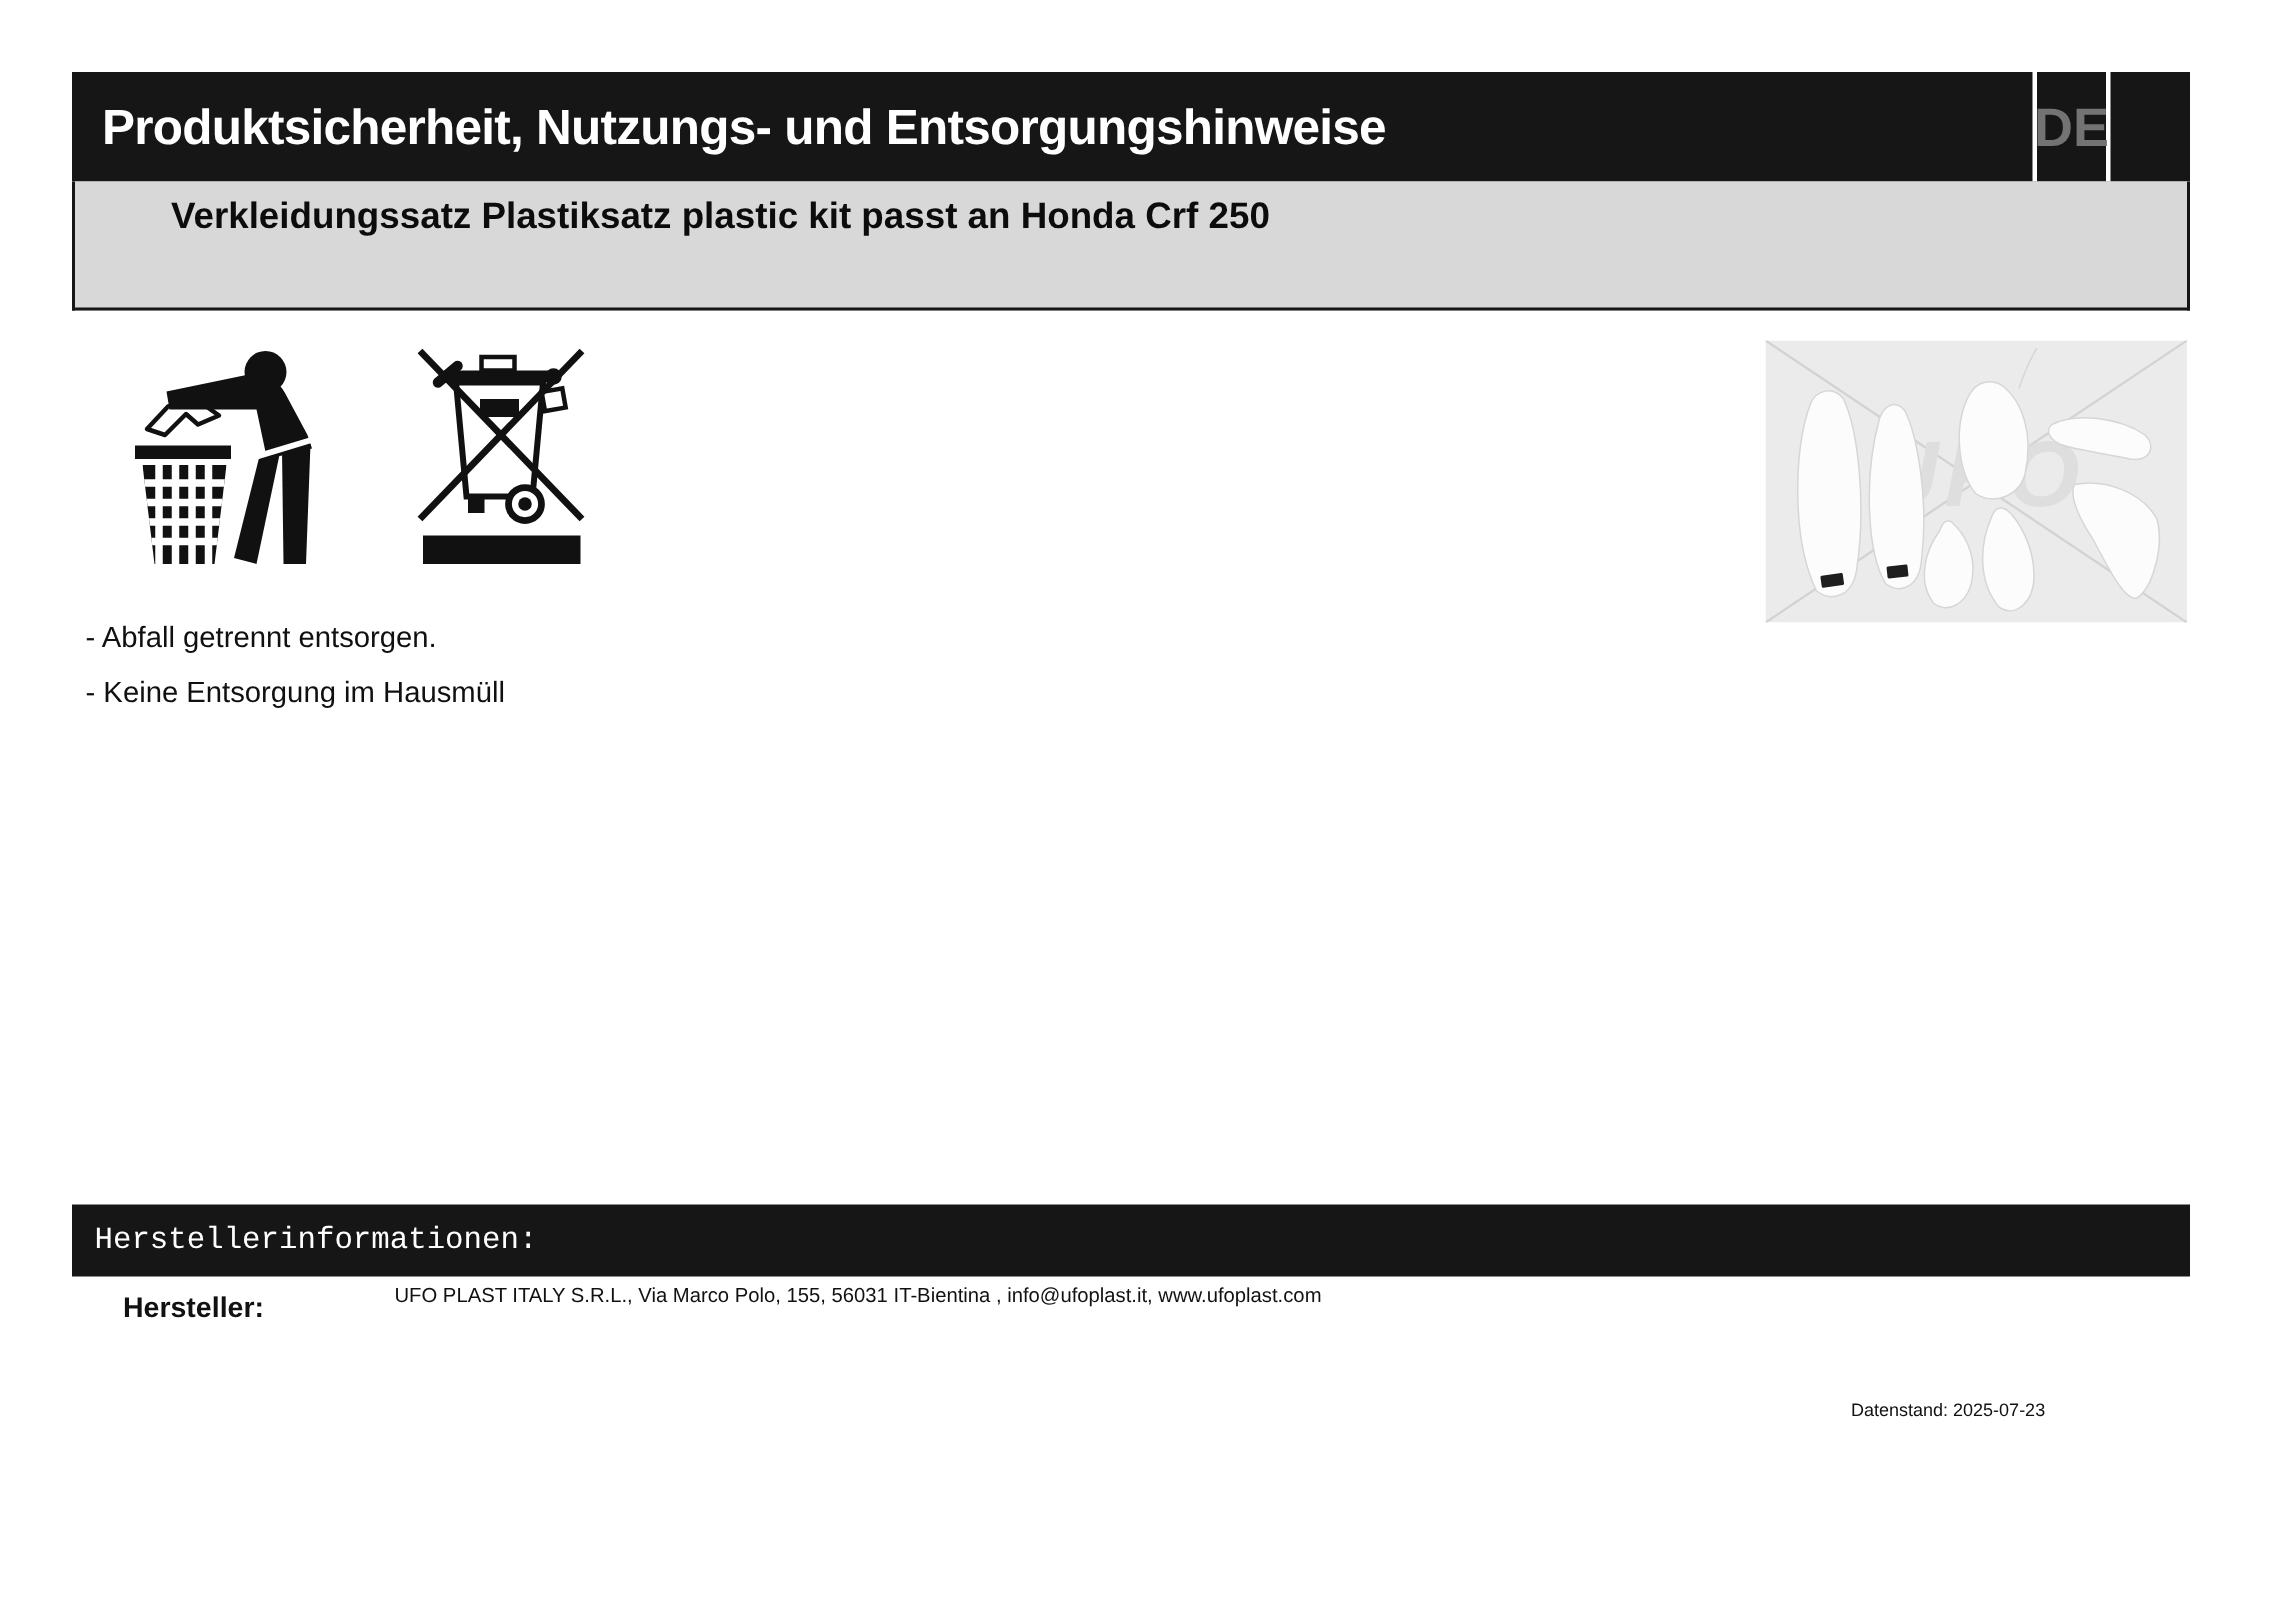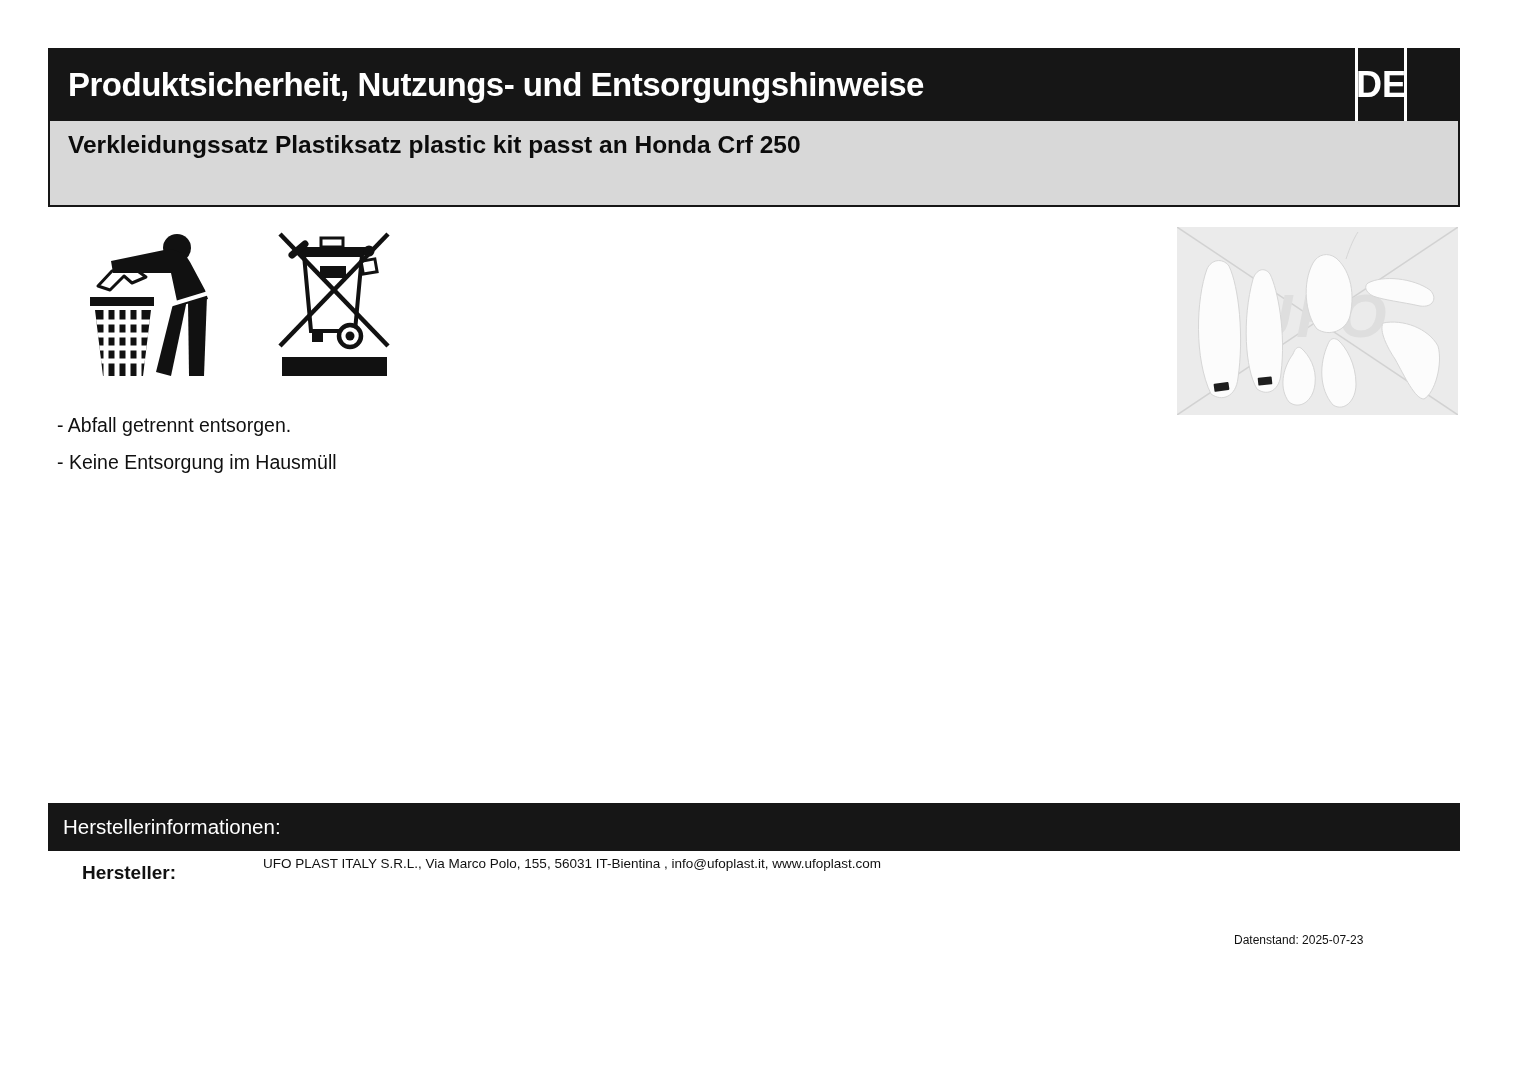--- a/index.html
+++ b/index.html
@@ -14,46 +14,46 @@
     display:flex;align-items:center;
   }
   .header-bar h1{
     margin:0 0 0 20px;font-size:33px;font-weight:bold;color:#fff;
     letter-spacing:-0.5px;white-space:nowrap;
   }
   .de-cell{
     position:absolute;left:1307px;top:0;width:52px;height:100%;
     border-left:3px solid #fff;border-right:3px solid #fff;box-sizing:border-box;
     display:flex;align-items:center;justify-content:center;
-    font-size:36px;font-weight:bold;color:#ffffff;
+    font-size:36px;font-weight:bold;color:#737373;
   }
   .subbar{
     position:relative;background:#d8d8d8;border:2px solid #161616;border-top:0;
     box-sizing:border-box;height:86px;padding-top:5px;
   }
-  .ptitle{font-size:24.5px;font-weight:bold;line-height:37px;color:#0c0c0c;white-space:nowrap;}
+  .ptitle{font-size:24.5px;font-weight:bold;line-height:37px;color:#0c0c0c;white-space:nowrap;margin-left:46px;}
   .ptitle.l1{padding-left:18px;}
   .ptitle.l2{padding-left:7px;}
   .codes{
     position:absolute;left:1131px;top:6px;font-size:19px;font-weight:bold;
     line-height:25px;color:#0c0c0c;white-space:nowrap;
   }
   
   .tidyman{position:absolute;left:85px;top:226px;width:138px;height:152px;}
   .weee{position:absolute;left:276px;top:228px;width:117px;height:150px;}
   
   .photo{position:absolute;left:1177px;top:227px;width:281px;height:188px;}
   
   .notes{position:absolute;left:57px;top:407px;font-size:19.5px;line-height:37px;color:#101010;}
   
   .mfr-bar{
     position:absolute;left:48px;top:803px;width:1412px;height:48px;background:#161616;
     box-sizing:border-box;display:flex;align-items:center;padding-left:15px;
   }
-  .mfr-bar .hd{color:#fff;font-size:20.5px;font-weight:normal;}
+  .mfr-bar .hd{color:#fff;font-size:20.5px;font-weight:normal;font-family:Liberation Mono, monospace;}
   .mfr-label{position:absolute;left:82px;top:862px;font-size:19px;font-weight:bold;white-space:nowrap;}
   .mfr-value{position:absolute;left:263px;top:856px;font-size:13.5px;white-space:nowrap;}
   .datenstand{position:absolute;left:1234px;top:933px;font-size:12px;white-space:nowrap;}
 </style>
 </head>
 <body>
 
 <div class="page">
 
   <div class="doc-header">

